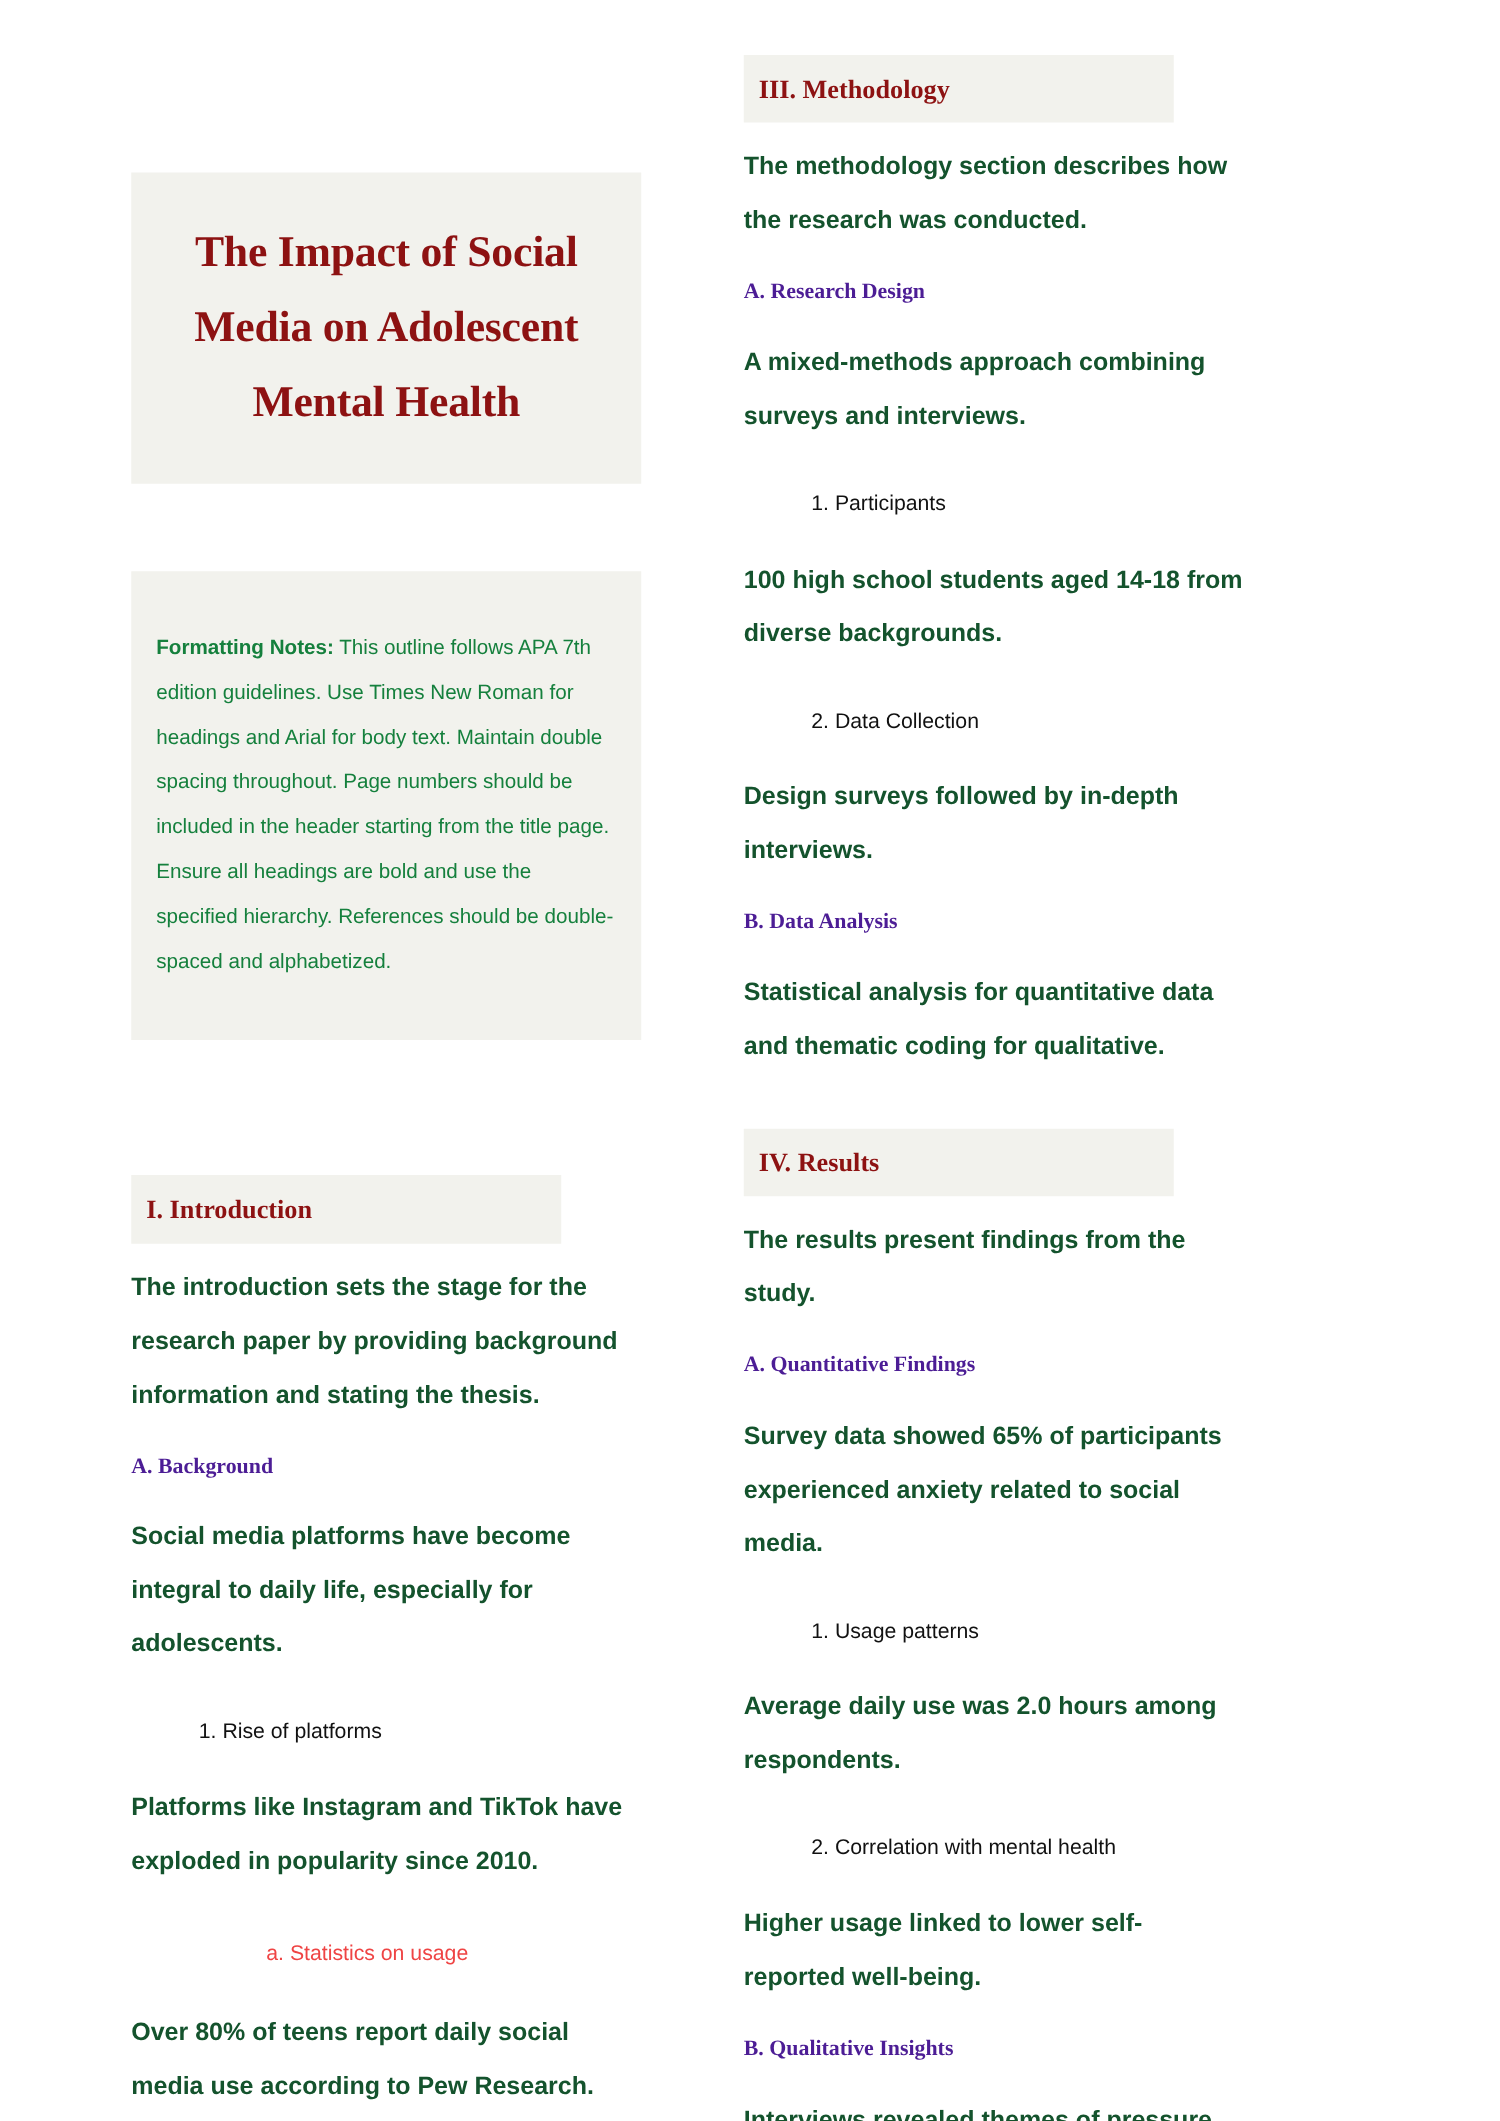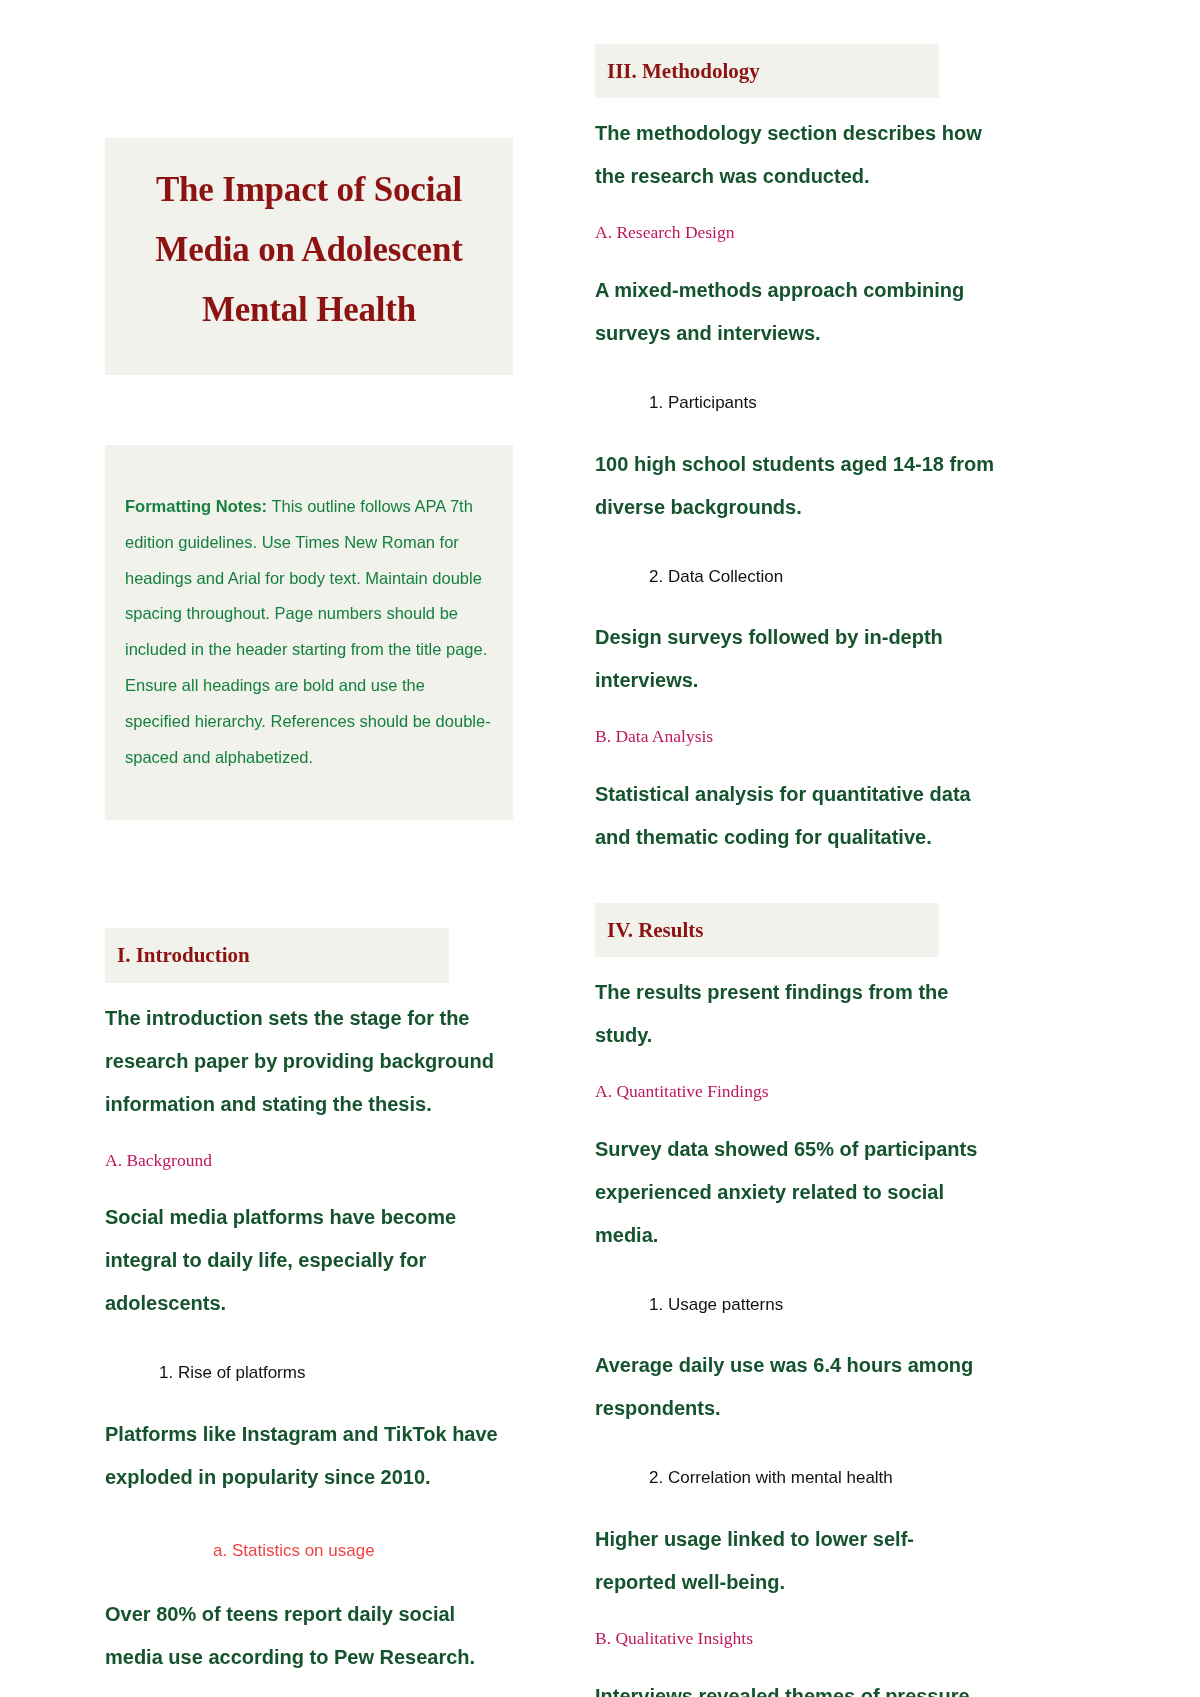--- a/index.html
+++ b/index.html
@@ -28,21 +28,21 @@
     position: absolute;
     top: 0;
     width: 400px;
   }
   .col-left  { left: 105px; }
   .col-right { left: 595px; }
 
   
   .title-block {
     background: #f2f2ed;
-    padding: 22px 22px 34px 22px;
+    padding: 34px 22px 34px 22px;
     margin-top: 138px;
     box-sizing: border-box;
     width: 408px;
   }
   .doc-title {
     font-family: "Liberation Serif", serif;
     font-weight: bold;
     font-size: 35px;
     line-height: 1.72;
     color: #8d1212;
@@ -87,24 +87,24 @@
     font-weight: bold;
     font-size: 21px;
     line-height: 1.25;
     color: #8d1212;
     margin: 0;
   }
 
   
   .h2 {
     font-family: "Liberation Serif", serif;
-    font-weight: normal;
+    font-weight: bold;
     font-size: 17.5px;
     line-height: 1.4;
-    color: #be185d;
+    color: #4c1d95;
     margin: 16px 0 24px 0;
   }
 
   
   .h3 {
     font-family: "Liberation Sans", sans-serif;
     font-weight: normal;
     font-size: 17px;
     line-height: 1.4;
     color: #111111;
@@ -180,21 +180,21 @@
         <p class="para">Design surveys followed by in-depth interviews.</p>
         <p class="h2">B. Data Analysis</p>
         <p class="para">Statistical analysis for quantitative data and thematic coding for qualitative.</p>
         <div class="h1band">
           <p class="h1text">IV. Results</p>
         </div>
         <p class="para">The results present findings from the study.</p>
         <p class="h2">A. Quantitative Findings</p>
         <p class="para">Survey data showed 65% of participants experienced anxiety related to social media.</p>
         <p class="h3">1. Usage patterns</p>
-        <p class="para">Average daily use was 6.4 hours among respondents.</p>
+        <p class="para">Average daily use was 2.0 hours among respondents.</p>
         <p class="h3">2. Correlation with mental health</p>
         <p class="para">Higher usage linked to lower self-reported well-being.</p>
         <p class="h2">B. Qualitative Insights</p>
         <p class="para">Interviews revealed themes of pressure and isolation.</p>
       </div>
   </div>
 
 </div>
 
 </body></html>

